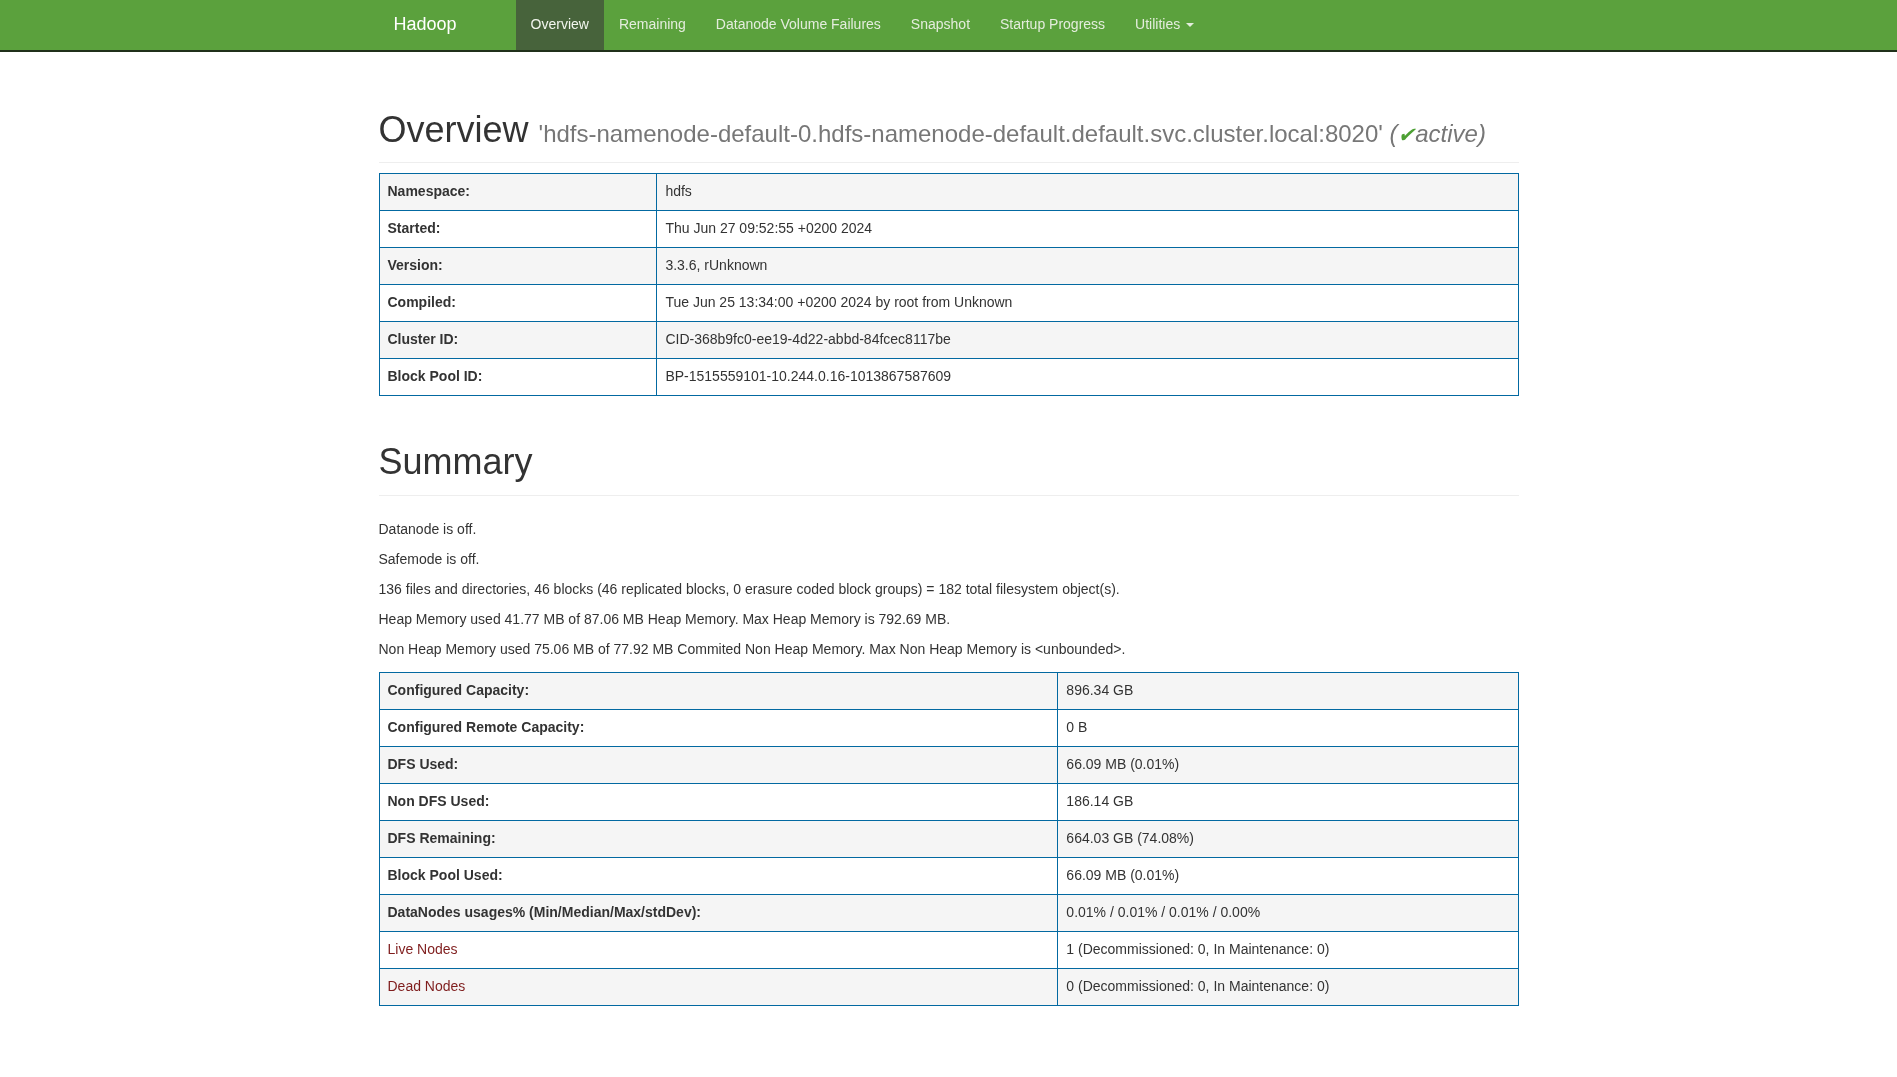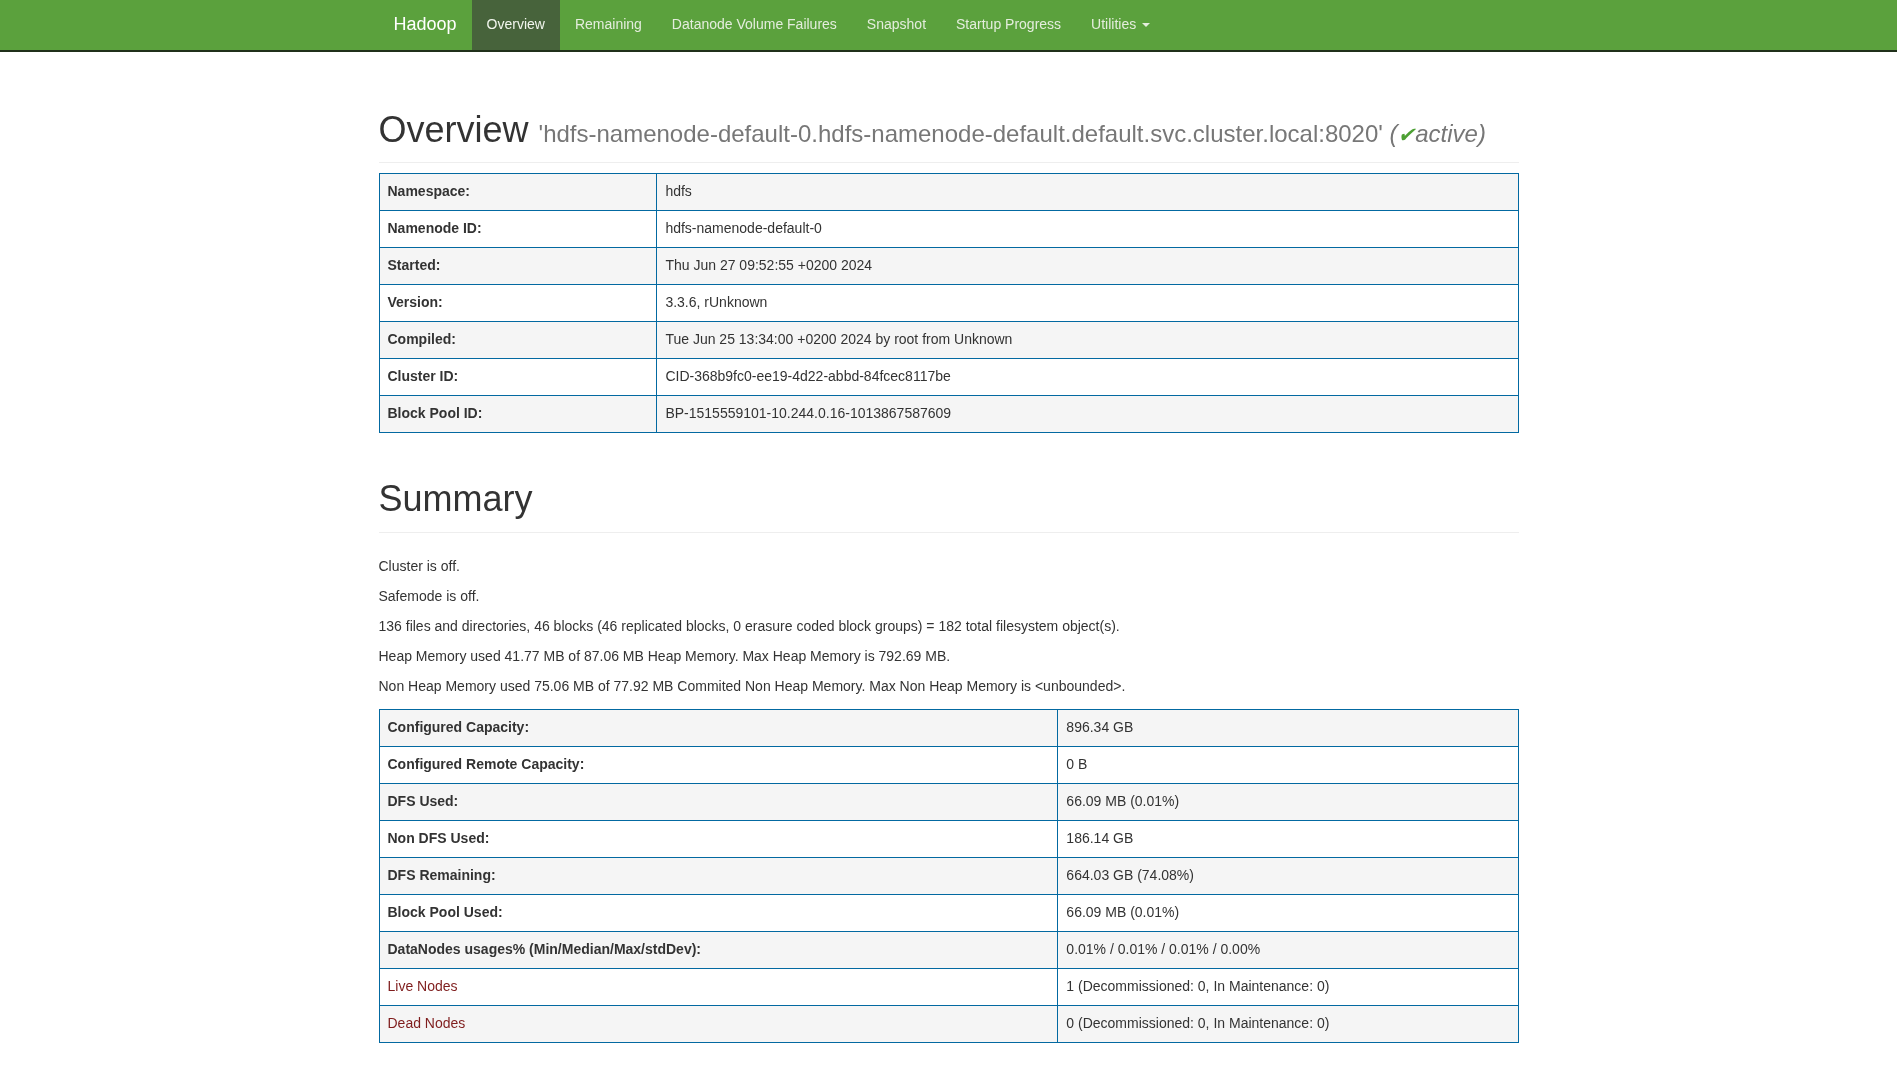--- a/index.html
+++ b/index.html
@@ -24,20 +24,21 @@
   .navbar {
     height: 50px;
     background-color: #5BA13D;
     border-bottom: 2px solid #20301A;
     box-sizing: content-box;
   }
   .navbar .container {
     display: flex;
     align-items: stretch;
     height: 50px;
+    gap: 44px;
   }
   .navbar-brand {
     display: flex;
     align-items: center;
     padding: 0 15px;
     font-size: 18px;
     color: #ffffff;
     text-decoration: none;
     cursor: pointer;
   }
@@ -174,24 +175,20 @@
     </h1>
   </div>
 
   <table class="info-table" id="overview-table">
     <tbody>
       <tr>
         <th>Namespace:</th>
         <td>hdfs</td>
       </tr>
       <tr>
-        <th>Namenode ID:</th>
-        <td>hdfs-namenode-default-0</td>
-      </tr>
-      <tr>
         <th>Started:</th>
         <td>Thu Jun 27 09:52:55 +0200 2024</td>
       </tr>
       <tr>
         <th>Version:</th>
         <td>3.3.6, rUnknown</td>
       </tr>
       <tr>
         <th>Compiled:</th>
         <td>Tue Jun 25 13:34:00 +0200 2024 by root from Unknown</td>
@@ -205,21 +202,21 @@
         <td>BP-1515559101-10.244.0.16-1013867587609</td>
       </tr>
     </tbody>
   </table>
 
   <div class="page-header" id="summary-header">
     <h1>Summary</h1>
   </div>
 
   <div class="summary-text">
-    <p>Cluster is off.</p>
+    <p>Datanode is off.</p>
     <p>Safemode is off.</p>
     <p>136 files and directories, 46 blocks (46 replicated blocks, 0 erasure coded block groups) = 182 total filesystem object(s).</p>
     <p>Heap Memory used 41.77 MB of 87.06 MB Heap Memory. Max Heap Memory is 792.69 MB.</p>
     <p>Non Heap Memory used 75.06 MB of 77.92 MB Commited Non Heap Memory. Max Non Heap Memory is &lt;unbounded&gt;.</p>
   </div>
 
   <table class="info-table" id="summary-table">
     <tbody>
       <tr>
         <th>Configured Capacity:</th>

